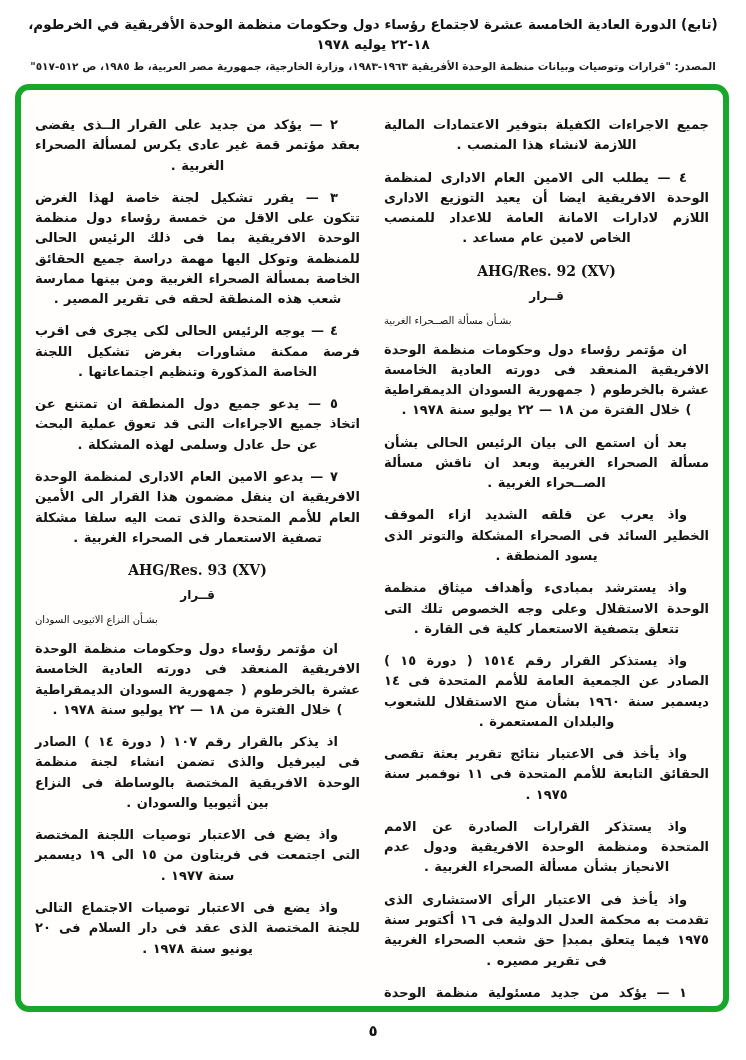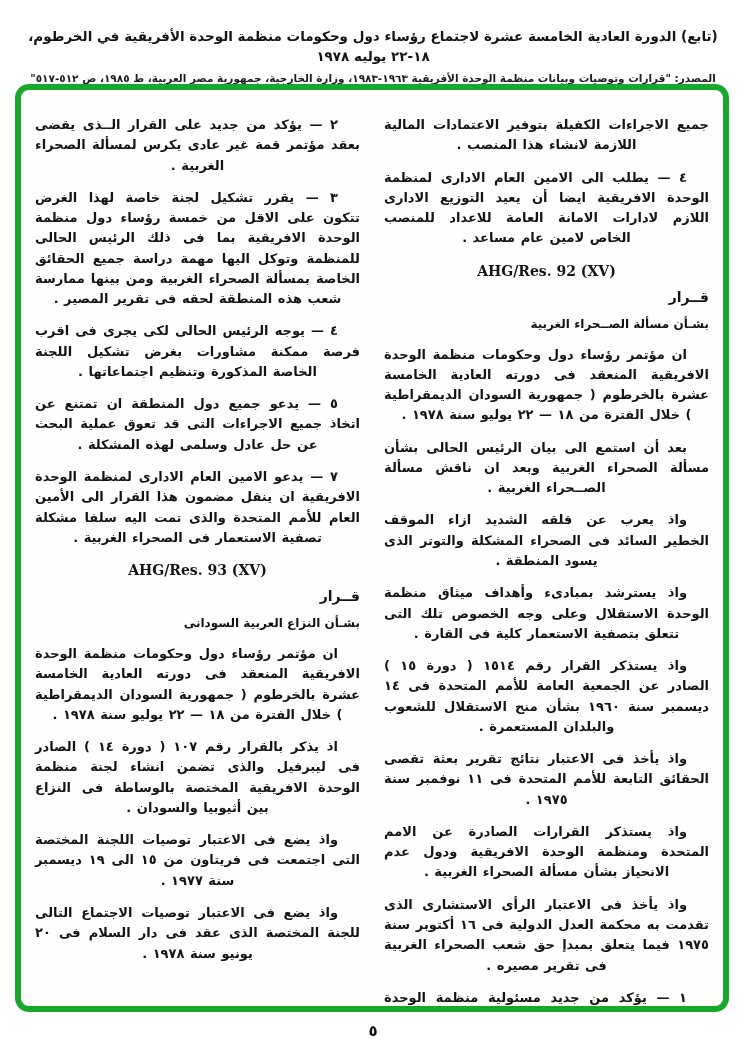--- a/index.html
+++ b/index.html
@@ -12,21 +12,21 @@
     height: 1060px;
     position: relative;
     font-family: "DejaVu Sans", sans-serif;
     color: #141414;
     overflow: hidden;
   }
   
   .header {
     direction: rtl;
     text-align: center;
-    padding-top: 26px;
+    padding-top: 14px;
   }
   .header-line1 {
     font-size: 13.5px;
     font-weight: bold;
     letter-spacing: 0;
     line-height: 1.5;
     padding: 0 8px;
   }
   .header-line2 {
     font-size: 10.5px;
@@ -74,30 +74,31 @@
   .ref {
     direction: ltr;
     text-align: center;
     font-family: "DejaVu Serif", serif;
     font-weight: bold;
     font-size: 14px;
     margin: 14px 0 10px 0;
   }
   .decision-label {
     direction: rtl;
-    font-size: 14px;
+    text-align: center;
+    font-size: 12px;
     font-weight: bold;
     margin: 10px 0 12px 0;
     letter-spacing: 1px;
   }
   .decision-subject {
     direction: rtl;
-    text-align: right;
-    font-size: 12px;
-    font-weight: bold;
+    text-align: left;
+    font-size: 10px;
+    font-weight: normal;
     margin: 0 0 14px 0;
   }
   
   .footer {
     position: absolute;
     left: 0;
     top: 1022px;
     width: 100%;
     text-align: center;
     font-size: 15px;
@@ -133,21 +134,21 @@
     </div>
 
     <div class="col">
       <p class="para">٢ — يؤكد من جديد على القرار الــذى يقضى بعقد مؤتمر قمة غير عادى يكرس لمسألة الصحراء الغربية .</p>
       <p class="para">٣ — يقرر تشكيل لجنة خاصة لهذا الغرض تتكون على الاقل من خمسة رؤساء دول منظمة الوحدة الافريقية بما فى ذلك الرئيس الحالى للمنظمة وتوكل اليها مهمة دراسة جميع الحقائق الخاصة بمسألة الصحراء الغربية ومن بينها ممارسة شعب هذه المنطقة لحقه فى تقرير المصير .</p>
       <p class="para">٤ — يوجه الرئيس الحالى لكى يجرى فى اقرب فرصة ممكنة مشاورات بغرض تشكيل اللجنة الخاصة المذكورة وتنظيم اجتماعاتها .</p>
       <p class="para">٥ — يدعو جميع دول المنطقة ان تمتنع عن اتخاذ جميع الاجراءات التى قد تعوق عملية البحث عن حل عادل وسلمى لهذه المشكلة .</p>
       <p class="para">٧ — يدعو الامين العام الادارى لمنظمة الوحدة الافريقية ان ينقل مضمون هذا القرار الى الأمين العام للأمم المتحدة والذى تمت اليه سلفا مشكلة تصفية الاستعمار فى الصحراء الغربية .</p>
       <p class="ref">AHG/Res. 93 (XV)</p>
       <p class="decision-label">قــرار</p>
-      <p class="decision-subject">بشـأن النزاع العربية السودانى</p>
+      <p class="decision-subject">بشـأن النزاع الاثيوبى السودان</p>
       <p class="para">ان مؤتمر رؤساء دول وحكومات منظمة الوحدة الافريقية المنعقد فى دورته العادية الخامسة عشرة بالخرطوم ( جمهورية السودان الديمقراطية ) خلال الفترة من ١٨ — ٢٢ يوليو سنة ١٩٧٨ .</p>
       <p class="para">اذ يذكر بالقرار رقم ١٠٧ ( دورة ١٤ ) الصادر فى ليبرفيل والذى تضمن انشاء لجنة منظمة الوحدة الافريقية المختصة بالوساطة فى النزاع بين أثيوبيا والسودان .</p>
       <p class="para">واذ يضع فى الاعتبار توصيات اللجنة المختصة التى اجتمعت فى فريتاون من ١٥ الى ١٩ ديسمبر سنة ١٩٧٧ .</p>
       <p class="para">واذ يضع فى الاعتبار توصيات الاجتماع التالى للجنة المختصة الذى عقد فى دار السلام فى ٢٠ يونيو سنة ١٩٧٨ .</p>
 
     </div>
 
   </div>
 </div>
 

